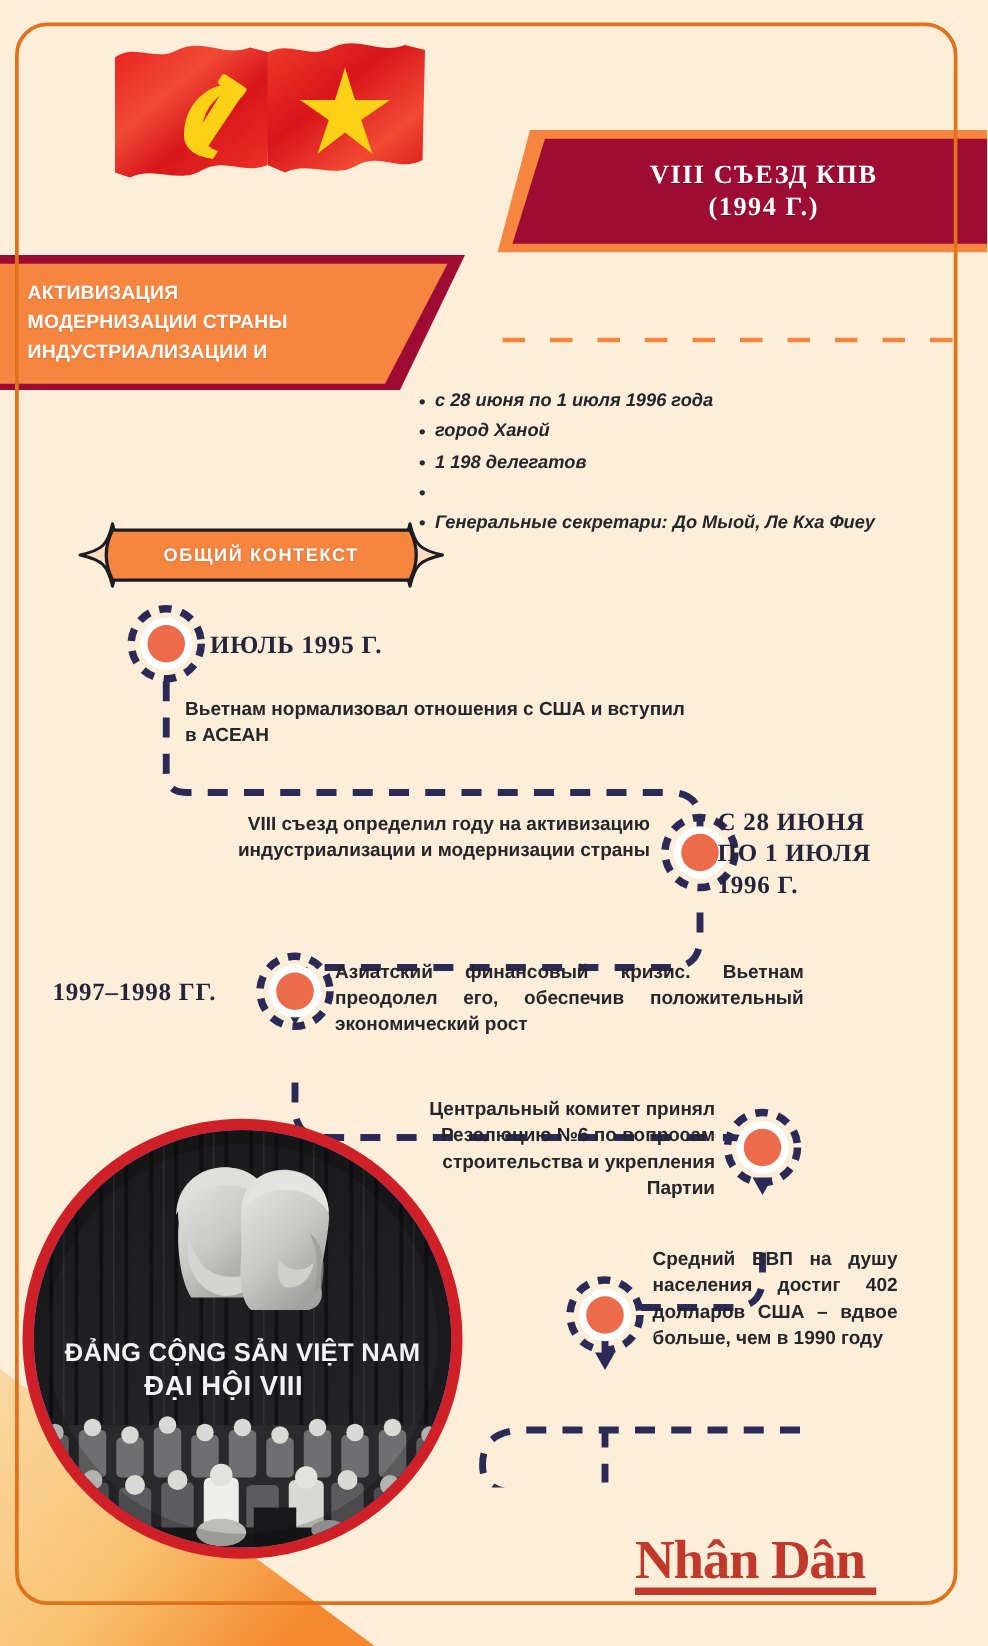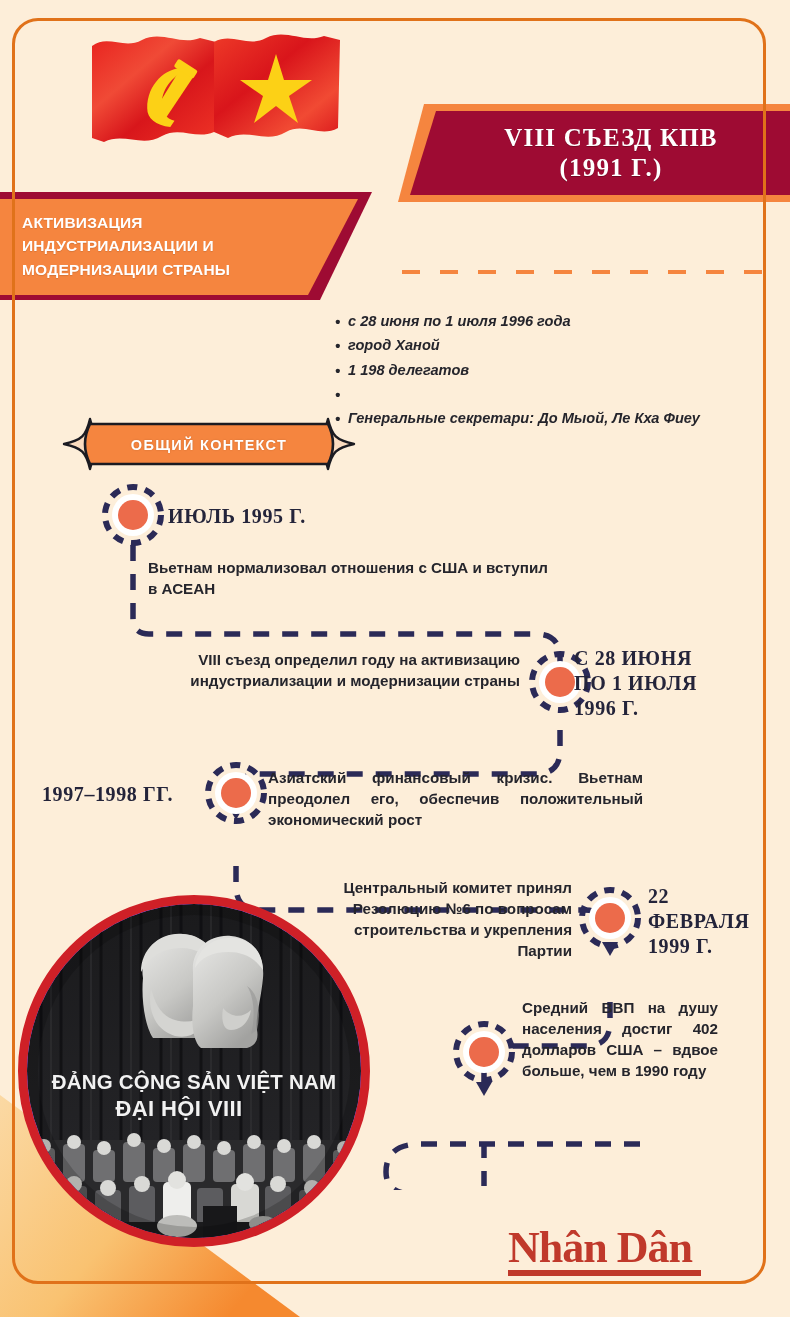--- a/index.html
+++ b/index.html
@@ -29,28 +29,28 @@
   .flags{position:absolute;left:88px;top:28px;width:290px;height:132px;z-index:6;}
 
   
   .title-banner{
     position:absolute;left:398px;top:104px;width:392px;height:98px;z-index:8;
   }
   .title-banner .txt{
     position:absolute;left:0;top:0;width:392px;height:98px;
     display:flex;flex-direction:column;align-items:center;justify-content:center;
     color:#fff;font-family:"Liberation Serif", serif;font-weight:bold;
-    font-size:25px;letter-spacing:1.2px;line-height:1.22;text-align:center;
+    font-size:21px;letter-spacing:1.2px;line-height:1.22;text-align:center;
     padding-left:34px;box-sizing:border-box;
     text-shadow:0 1px 0 rgba(0,0,0,.25);
   }
 
   
   .sub-banner{
-    position:absolute;left:0;top:192px;width:372px;height:136px;z-index:9;text-decoration:underline;
+    position:absolute;left:0;top:204px;width:372px;height:136px;z-index:9;text-decoration:underline;
   }
   .sub-banner .txt{
     position:absolute;left:22px;top:8px;width:300px;height:92px;
     display:flex;flex-direction:column;justify-content:center;
     color:#fff;font-weight:bold;font-size:15.5px;line-height:1.5;
     letter-spacing:.2px;
     text-shadow:0 1px 1px rgba(0,0,0,.12);
   }
 
   
@@ -154,33 +154,33 @@
     <polygon fill="#fcd116" points="188,26 196,52 224,52 201,68 210,95 188,78 166,95 175,68 152,52 180,52"></polygon>
   </svg>
 
   <div class="title-banner">
     <svg viewBox="0 0 392 98" preserveAspectRatio="none" width="392" height="98">
       <polygon points="26,0 392,0 392,98 0,98" fill="#f5853f"></polygon>
       <polygon points="38,7 392,7 392,91 12,91" fill="#9e0b33"></polygon>
     </svg>
     <div class="txt">
       <span>VIII СЪЕЗД КПВ</span>
-      <span>(1991 Г.)</span>
+      <span>(1994 Г.)</span>
     </div>
   </div>
 
   <div class="sub-banner">
     <svg viewBox="0 0 372 108" preserveAspectRatio="none" width="372" height="108">
       <polygon points="0,0 372,0 320,108 0,108" fill="#9e0b33"></polygon>
       <polygon points="0,7 358,7 308,103 0,103" fill="#f5853f"></polygon>
     </svg>
     <div class="txt">
       <span>АКТИВИЗАЦИЯ</span>
+      <span>МОДЕРНИЗАЦИИ СТРАНЫ</span>
       <span>ИНДУСТРИАЛИЗАЦИИ И</span>
-      <span>МОДЕРНИЗАЦИИ СТРАНЫ</span>
     </div>
   </div>
 
   <svg class="dashrule" viewBox="0 0 372 4">
     <line x1="2" y1="2" x2="370" y2="2" stroke="#f5853f" stroke-width="4" stroke-dasharray="18 20" stroke-linecap="butt"></line>
   </svg>
 
   <div class="facts">
     <div class="fact">
       <span class="dot">•</span>
@@ -272,25 +272,20 @@
     <div class="date" style="left:574px;top:646px;width:200px;">
       <div>С 28 ИЮНЯ</div>
       <div>ПО 1 ИЮЛЯ</div>
       <div>1996 Г.</div>
     </div>
     <div class="body-txt right" style="left:178px;top:650px;width:342px;">VIII съезд определил году на активизацию индустриализации и модернизации страны</div>
 
     <div class="date" style="left:42px;top:782px;width:170px;">1997–1998 ГГ.</div>
     <div class="body-txt just" style="left:268px;top:768px;width:375px;">Азиатский финансовый кризис. Вьетнам преодолел его, обеспечив положительный экономический рост</div>
 
-    <div class="date" style="left:648px;top:884px;width:140px;">
-      <div>22</div>
-      <div>ФЕВРАЛЯ</div>
-      <div>1999 Г.</div>
-    </div>
     <div class="body-txt right" style="left:300px;top:878px;width:272px;">Центральный комитет принял Резолюцию №6 по вопросам строительства и укрепления Партии</div>
 
     <div class="body-txt just" style="left:522px;top:998px;width:196px;">Средний ВВП на душу населения достиг 402 долларов США – вдвое больше, чем в 1990 году</div>
   </div>
 
   <div class="photo">
     <svg viewBox="0 0 334 334" width="334" height="334">
       <defs>
         <linearGradient id="curtain" x1="0" y1="0" x2="0" y2="1">
           <stop offset="0%" stop-color="#1a1a1c"></stop>

